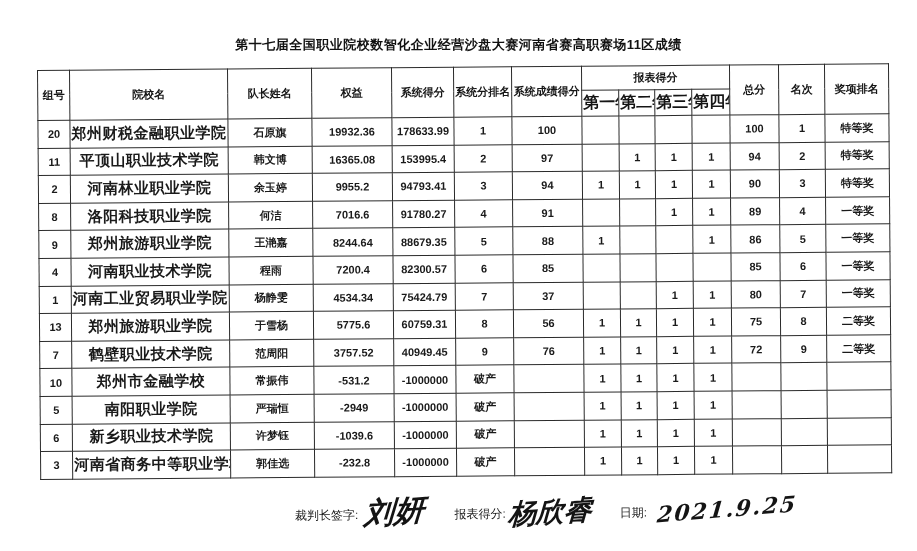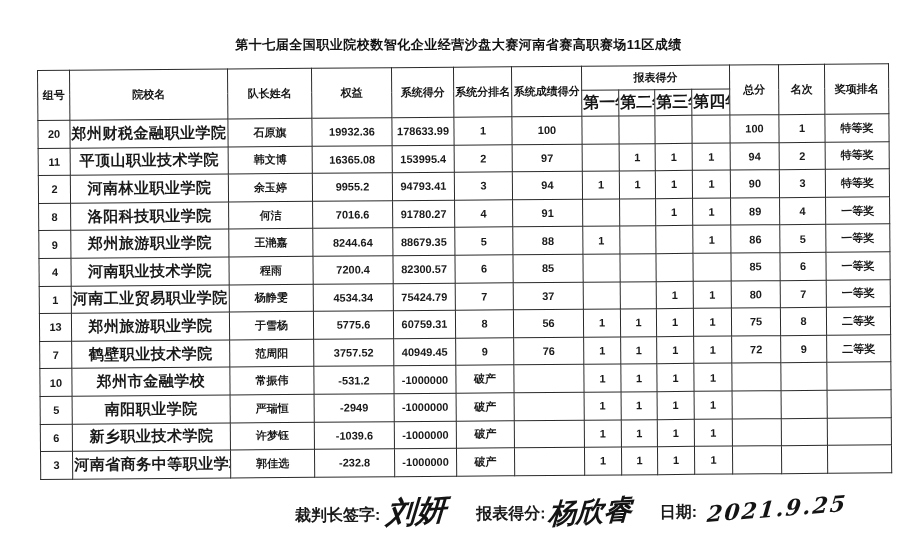--- a/index.html
+++ b/index.html
@@ -67,22 +67,22 @@
   .footer {
     position: absolute;
     top: 496px;
     left: 295px;
     width: 590px;
     display: flex;
     align-items: center;
     transform: rotate(-0.5deg);
   }
   .sig-label {
-    font-size: 16px;
-    font-weight: 700;
+    font-size: 12px;
+    font-weight: 400;
     color: #1a1a1a;
     white-space: nowrap;
   }
   .signature {
     font-family: "DejaVu Serif", "Liberation Serif", serif;
     font-style: italic;
     font-weight: 700;
     color: #141414;
     white-space: nowrap;
   }

